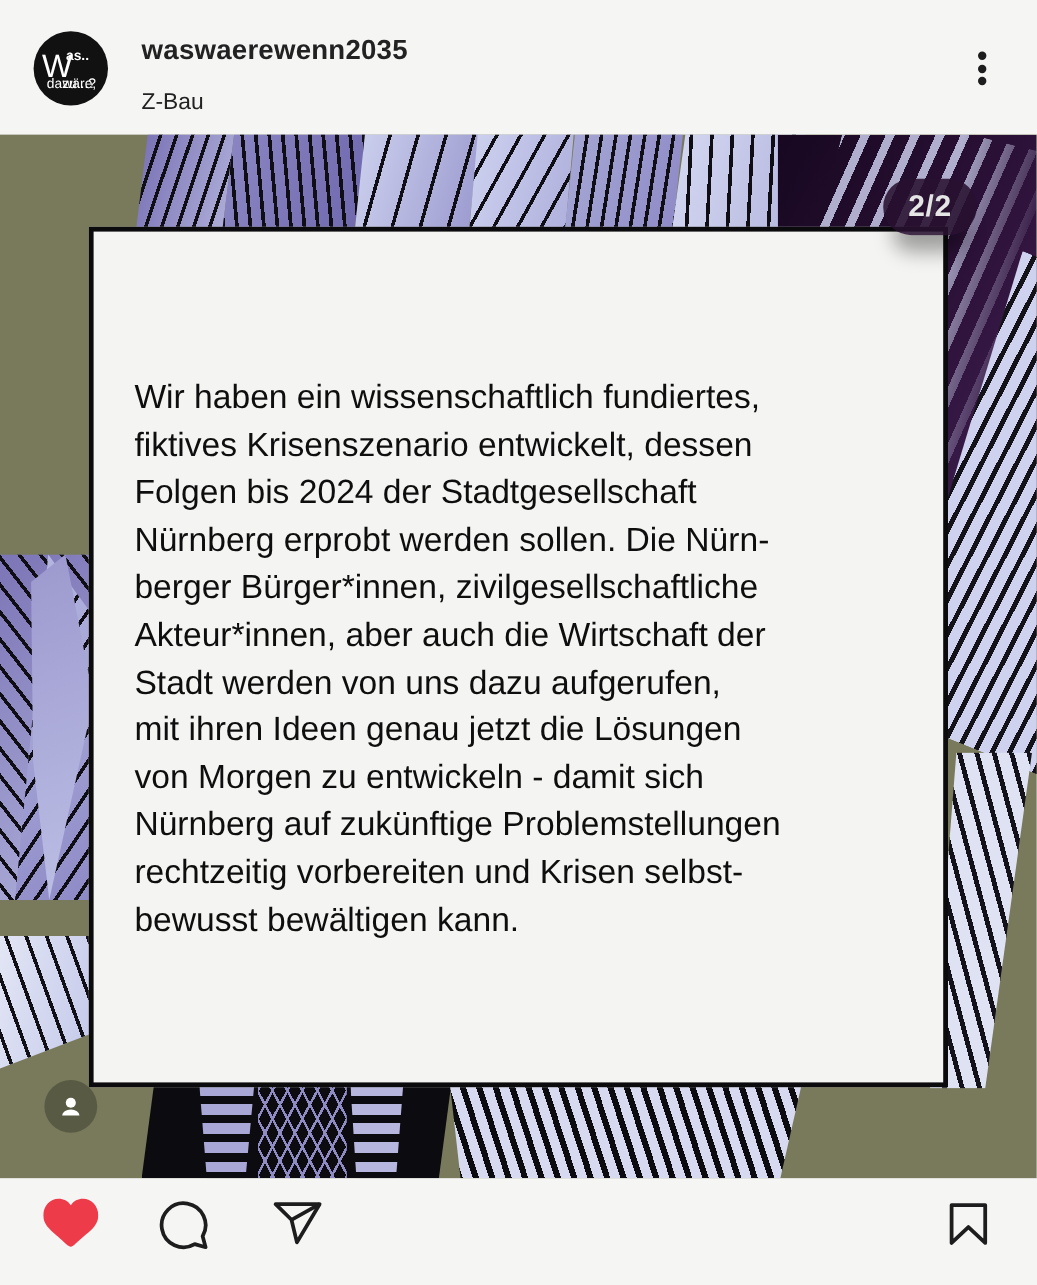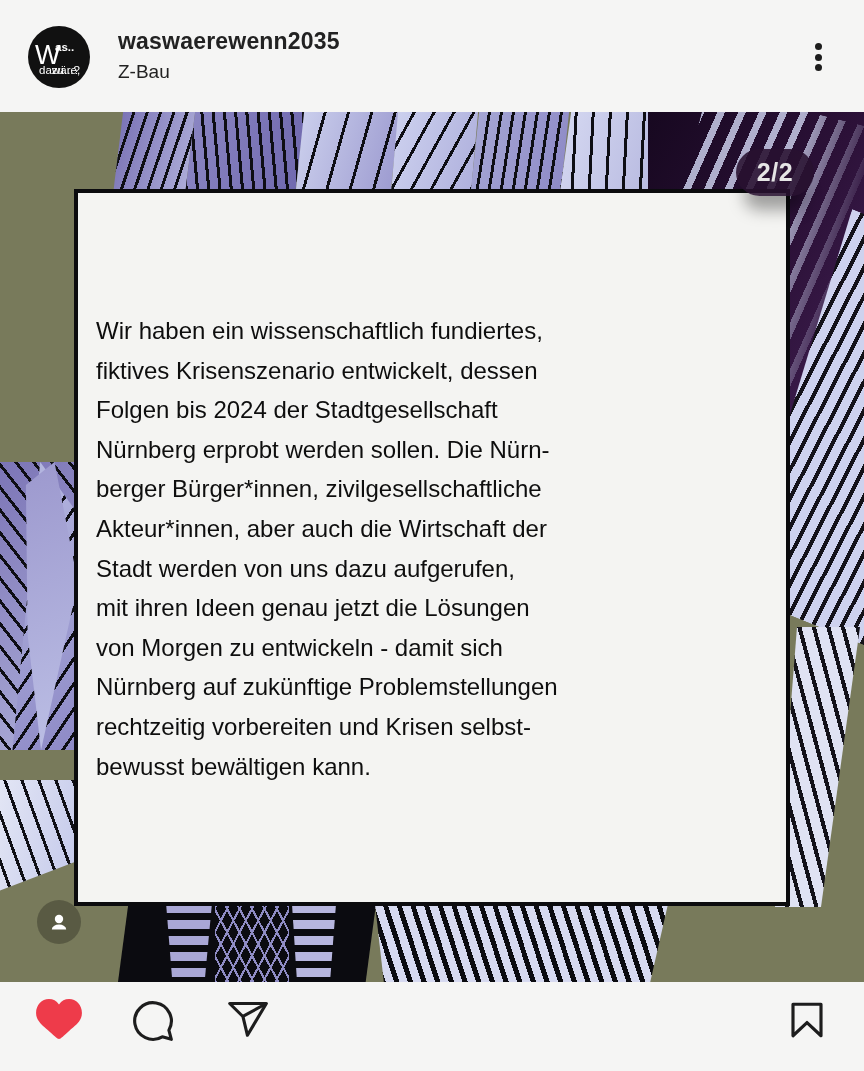--- a/index.html
+++ b/index.html
@@ -18,21 +18,21 @@
     position:absolute;left:28px;top:26px;width:62px;height:62px;
     border-radius:50%;background:#111;color:#fff;overflow:hidden;
   }
   .avatar span{position:absolute;line-height:1;}
   .av-w{left:7px;top:16px;font-size:27px;font-weight:400;}
   .av-l1{left:27px;top:16px;font-size:11.5px;font-weight:bold;}
   .av-l2{left:24px;top:39px;font-size:11.5px;}
   .av-l3{left:11px;top:39px;font-size:11.5px;}
   .head-text{position:absolute;left:118px;top:28px;}
   .username{font-size:23px;font-weight:700;color:#222;letter-spacing:.2px;text-align:center;}
-  .location{font-size:19px;color:#222;margin-top:6px;}
+  .location{font-size:19px;color:#222;margin-top:20px;}
   .more-btn{
     position:absolute;right:34px;top:39px;width:24px;height:36px;
     display:flex;flex-direction:column;align-items:center;justify-content:space-between;
     cursor:pointer;background:none;border:none;padding:4px 0;
   }
   .more-btn i{width:7px;height:7px;border-radius:50%;background:#1d1d1d;}
 
   
   .art{
     position:absolute;left:0;top:112px;width:864px;height:870px;
@@ -107,22 +107,22 @@
       clip-path:polygon(1% 0,100% 0,94% 100%,4% 100%);}
   
   .tag-circle{left:37px;top:788px;width:44px;height:44px;border-radius:50%;
       background:rgba(25,25,20,.32);display:flex;align-items:center;justify-content:center;}
   
   .card{
     position:absolute;left:74px;top:77px;width:716px;height:717px;
     background:#f4f4f2;border:4px solid #0b0b0e;box-sizing:border-box;
   }
   .card-text{
-    padding:118px 30px 0 18px;
-    font-size:24px;line-height:39.6px;color:#0e0e0e;
+    padding:118px 30px 0 34px;
+    font-size:28px;line-height:39.6px;color:#0e0e0e;
     white-space:pre-line;letter-spacing:0;
   }
   
   .badge{
     position:absolute;left:736px;top:37px;width:78px;height:47px;
     background:rgba(40,17,48,.88);border-radius:24px;
     display:flex;align-items:center;justify-content:center;
     color:#e5e5e5;font-size:25px;font-weight:700;letter-spacing:.5px;
     box-shadow:0 22px 16px -8px rgba(0,0,0,.35);
   }

